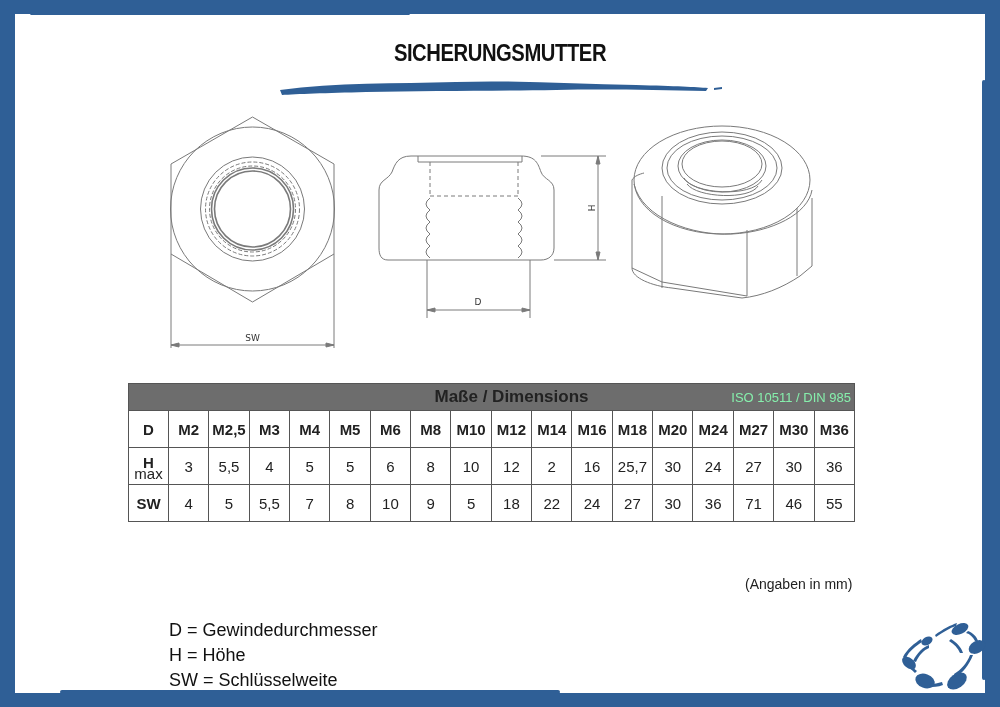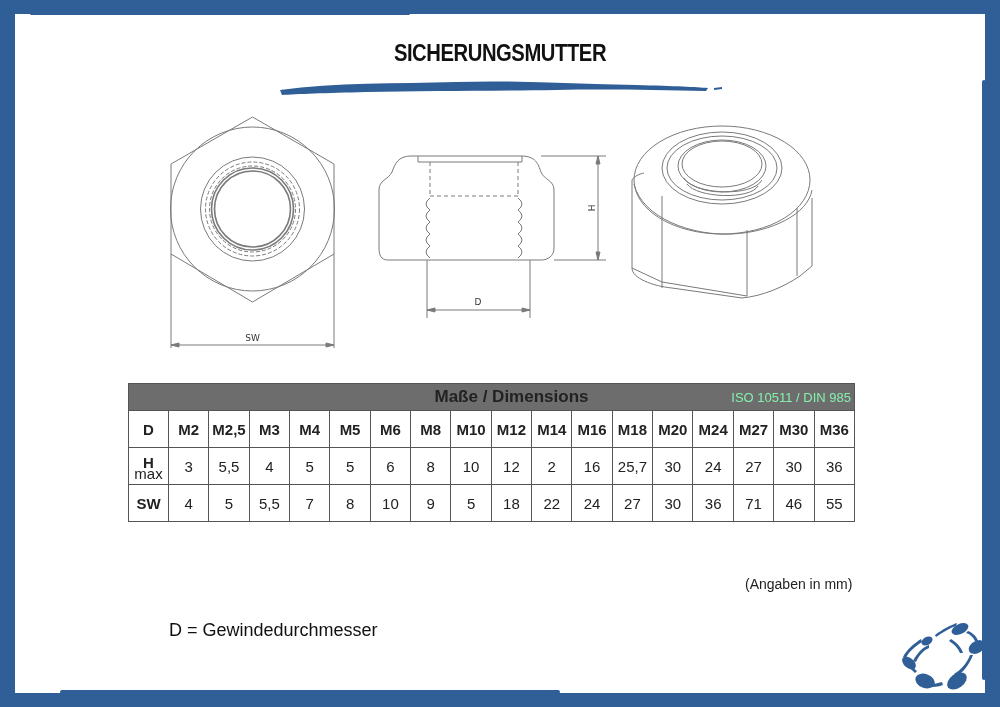--- a/index.html
+++ b/index.html
@@ -225,20 +225,22 @@
     <td>46</td>
     <td>55</td>
   </tr>
 </tbody>
   </table>
 
 <div class="unit-note">(Angaben in mm)</div>
 
 <div class="legend">
   <div>D = Gewindedurchmesser</div>
+  <div>H = Höhe</div>
+  <div>SW = Schlüsselweite</div>
 </div>
 
 <svg class="logo" viewBox="0 0 95 78">
   <g fill="#2f5f96">
     <ellipse cx="67" cy="12" rx="9" ry="5" transform="rotate(-25 67 12)"></ellipse>
     <ellipse cx="84" cy="30" rx="9" ry="6" transform="rotate(-30 84 30)"></ellipse>
     <ellipse cx="64" cy="64" rx="11" ry="7" transform="rotate(-35 64 64)"></ellipse>
     <ellipse cx="32" cy="64" rx="10" ry="7" transform="rotate(20 32 64)"></ellipse>
     <ellipse cx="16" cy="46" rx="8" ry="5" transform="rotate(40 16 46)"></ellipse>
     <ellipse cx="34" cy="24" rx="6" ry="4" transform="rotate(-30 34 24)"></ellipse>

